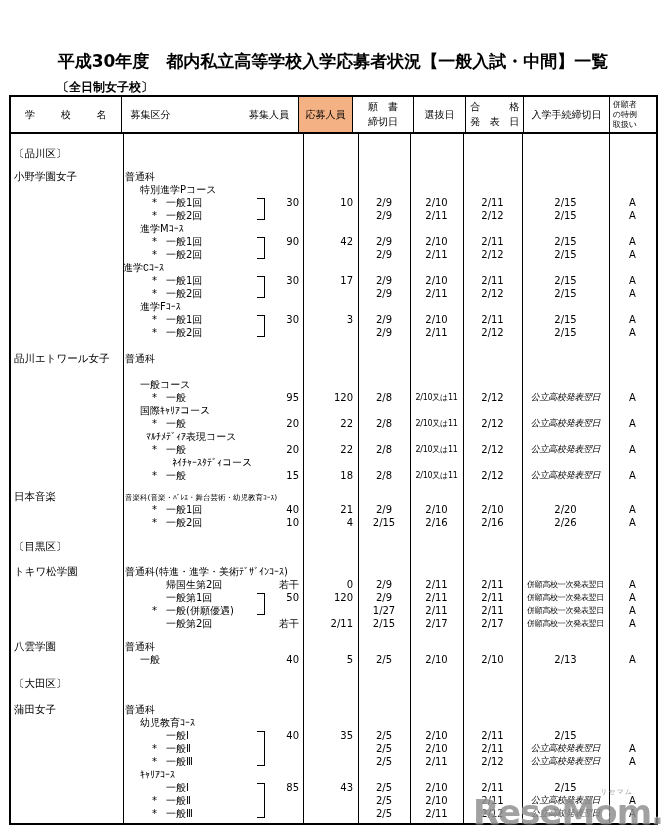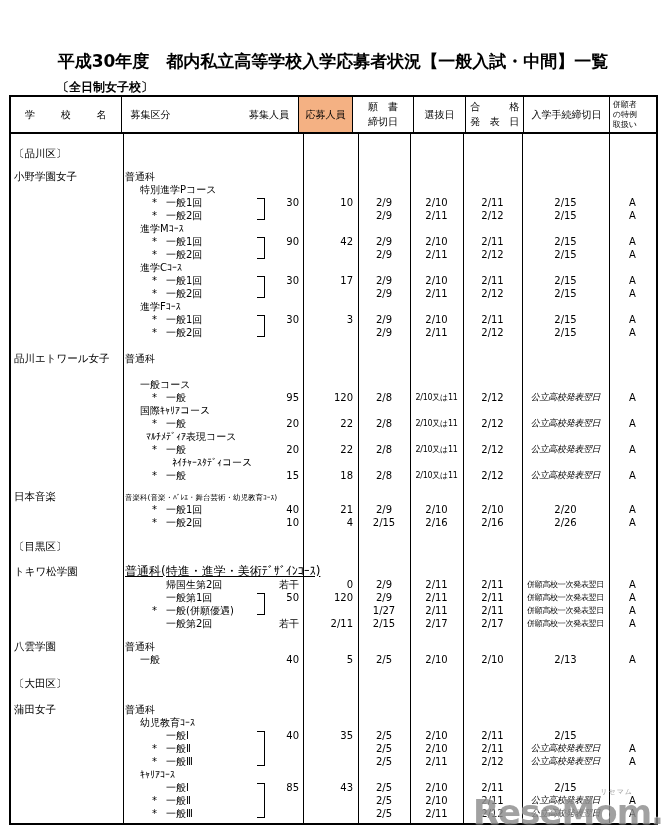--- a/index.html
+++ b/index.html
@@ -31,21 +31,21 @@
   .cc2{width:180px;position:relative;}
   .cc3{width:55px;text-align:right;padding-right:5px;}
   .cc4{width:52px;text-align:center;}
   .cc5{width:53px;text-align:center;}
   .cc6{width:59px;text-align:center;}
   .cc7{width:87px;text-align:center;}
   .cc8{width:47px;text-align:center;}
   .star{display:inline-block;width:14px;}
   .cap{position:absolute;right:4px;top:0;}
   .s7{font-size:7.5px;}
-  .s8{font-size:12px;text-decoration:underline;}
+  .s8{font-size:10px;}
   .sm{font-size:8px;letter-spacing:-0.3px;}
   .sm2{font-size:9px;letter-spacing:-0.3px;font-style:italic;}
   .bracket{position:absolute;left:246px;width:8px;border-top:1px solid #000;
            border-right:1px solid #000;border-bottom:1px solid #000;box-sizing:border-box;}
   .watermark{position:absolute;right:3px;bottom:6px;font-size:34px;font-weight:bold;
              color:#8d8d8d;opacity:0.82;letter-spacing:-1px;
              text-shadow:0 0 2px #fff,0 0 1px #fff;}
   .wm-ruby{position:absolute;top:-5px;right:30px;font-size:7px;font-weight:normal;
            letter-spacing:1px;color:#8d8d8d;text-shadow:none;}
 </style>
@@ -177,21 +177,21 @@
         <div class="c cc2"><div class="lab" style="display: inline-block; padding-left: 29px;"><div class="star">*</div>一般2回</div></div>
         <div class="c cc3"></div>
         <div class="c cc4">2/9</div>
         <div class="c cc5">2/11</div>
         <div class="c cc6">2/12</div>
         <div class="c cc7">2/15</div>
         <div class="c cc8">A</div>
       </div>
       <div class="row">
         <div class="c cc1"></div>
-        <div class="c cc2"><div class="lab" style="display: inline-block; padding-left: 17px;">進学Cｺｰｽ</div></div>
+        <div class="c cc2"><div class="lab" style="display: inline-block;  font-family: Liberation Mono, monospace;">進学Cｺｰｽ</div></div>
         <div class="c cc3"></div>
         <div class="c cc4"></div>
         <div class="c cc5"></div>
         <div class="c cc6"></div>
         <div class="c cc7"></div>
         <div class="c cc8"></div>
       </div>
       <div class="bracket" style="top: 142px; height: 22px;"></div>
       <div class="row">
         <div class="c cc1"></div>

